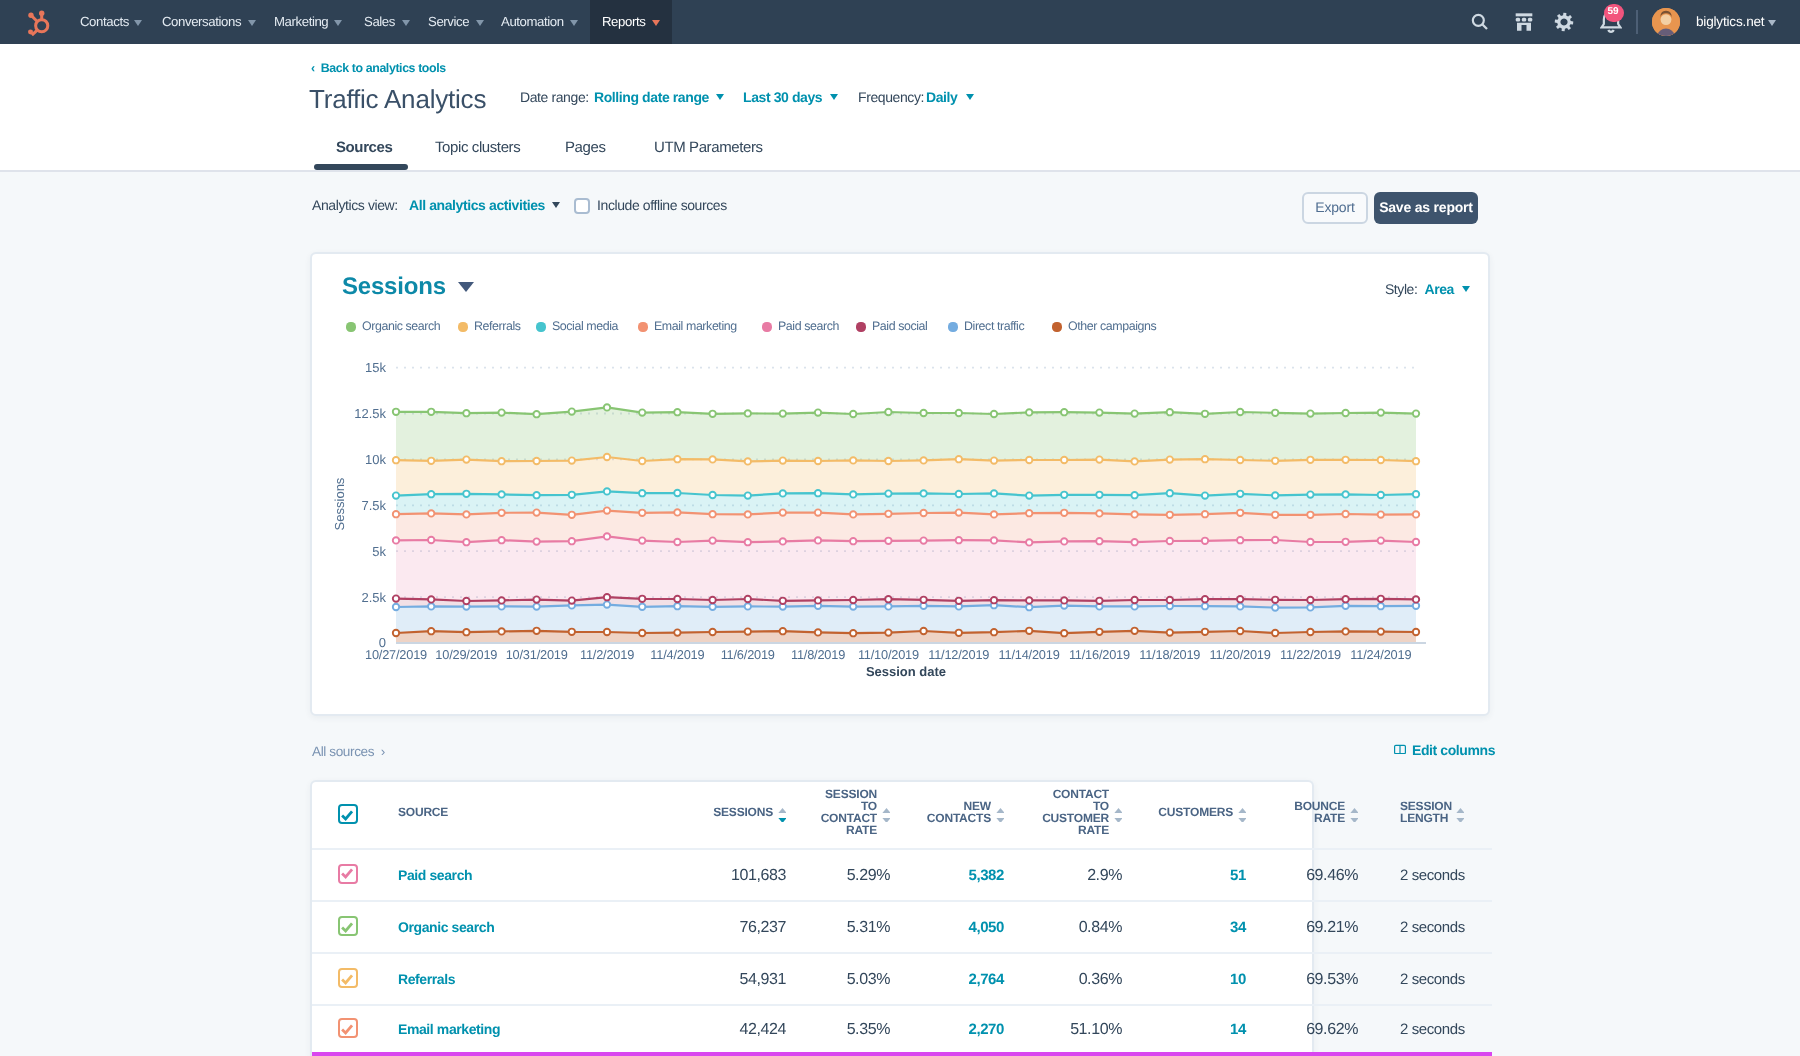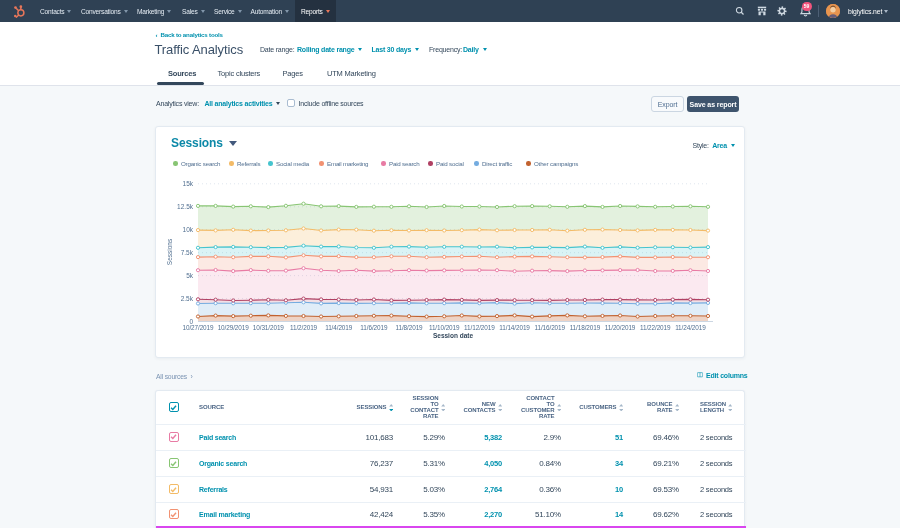--- a/index.html
+++ b/index.html
@@ -35,21 +35,21 @@
 .c1{left:155px;top:126px;width:590px;height:232px;}
 .sess{position:absolute;left:15px;top:9px;font-size:12px;font-weight:bold;color:#0d89a8;letter-spacing:-0.1px;}
 .scar{display:inline-block;margin:0 0 1.5px 6px;width:0;height:0;border-left:4px solid transparent;border-right:4px solid transparent;border-top:5px solid #43597c;}
 .style{position:absolute;right:9px;top:14.5px;font-size:7px;color:#33475b;letter-spacing:-0.2px;}
 .style b{color:#0091ae;}
 .legend{position:absolute;left:0;top:33px;width:590px;height:10px;font-size:6.2px;color:#516f90;letter-spacing:-0.2px;}
 .li{position:absolute;top:0;display:flex;align-items:center;white-space:nowrap;}
 .dot{width:4.5px;height:4.5px;border-radius:50%;margin-right:3.5px;display:inline-block;flex:none;}
 .bc{position:absolute;left:156px;top:372.5px;font-size:6.8px;color:#7a93b2;letter-spacing:-0.2px;}
 .editcols{position:absolute;left:697px;top:371.5px;font-size:7px;font-weight:bold;color:#0091ae;letter-spacing:-0.2px;}
-.c2{left:155px;top:390px;width:590px;height:139px;border-bottom:none;border-radius:3px 3px 0 0;}
+.c2{left:155px;top:390px;width:502px;height:139px;border-bottom:none;border-radius:3px 3px 0 0;}
 table{border-collapse:collapse;width:588px;table-layout:fixed;}
 thead tr{height:33px;}
 th{font-size:6px;color:#4a6484;font-weight:bold;letter-spacing:-0.1px;vertical-align:middle;padding:0;}
 .thw{display:flex;align-items:center;padding-right:5px;}
 .tht{line-height:6px;text-align:right;}
 .thw .sa{margin-left:2px;flex:none;display:flex;}
 tbody tr{height:26.2px;border-top:1px solid #eaf0f6;}
 tbody tr:last-child{border-bottom:6px solid #d946ef;}
 td{font-size:8px;color:#33475b;padding:0;letter-spacing:-0.2px;}
 .num{text-align:right;padding-right:5px;}
@@ -121,21 +121,21 @@
 <div class="back">‹&nbsp; Back to analytics tools</div>
 <div class="h1">Traffic Analytics</div>
 <span class="hl" style="left:260px">Date range:</span>
 <span class="hb" style="left:297px">Rolling date range<span class="tcar"></span></span>
 <span class="hb" style="left:371.5px">Last 30 days<span class="tcar"></span></span>
 <span class="hl" style="left:429px">Frequency:</span>
 <span class="hb" style="left:463px">Daily<span class="tcar"></span></span>
 <span class="tab on" style="left:168px">Sources</span>
 <span class="tab" style="left:217.5px">Topic clusters</span>
 <span class="tab" style="left:282.5px">Pages</span>
-<span class="tab" style="left:327px">UTM Marketing</span>
+<span class="tab" style="left:327px">UTM Parameters</span>
 <div class="tabline"></div>
 <span class="ctlrow" style="left:156px">Analytics view:</span>
 <span class="ctlrow" style="left:204.5px"><b>All analytics activities</b><span class="tcar" style="border-top-color:#33475b"></span></span>
 <span class="ecb"></span>
 <span class="ctlrow" style="left:298.5px">Include offline sources</span>
 <div class="btn exp">Export</div>
 <div class="btn save">Save as report</div>
 <div class="card c1">
   <div class="sess">Sessions<span class="scar"></span></div>
   <div class="style">Style:&nbsp; <b>Area</b><span class="tcar"></span></div>

